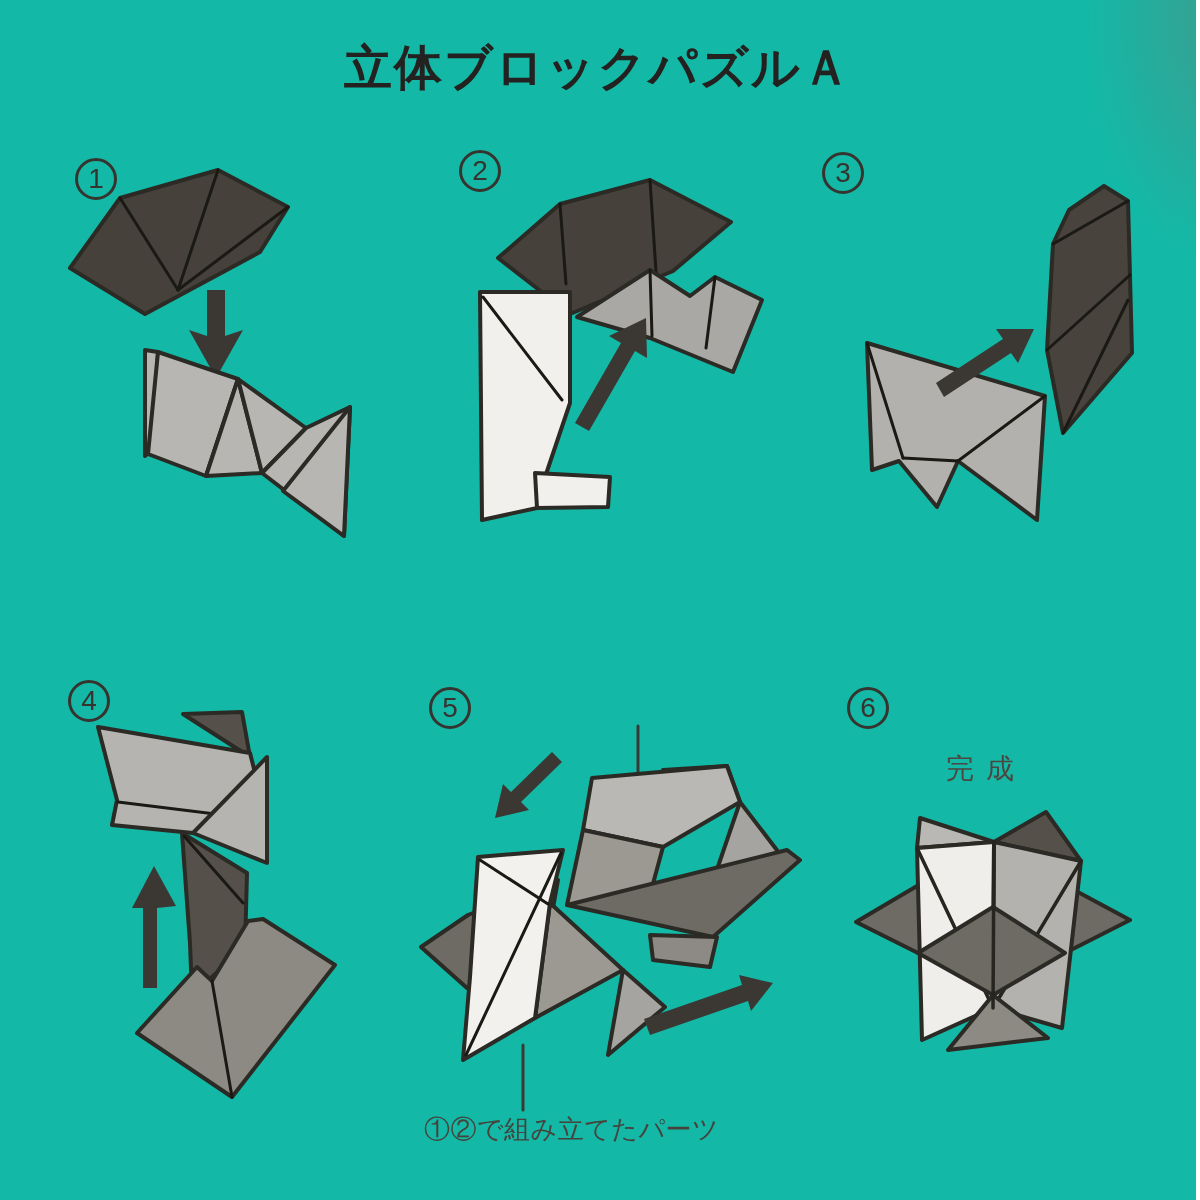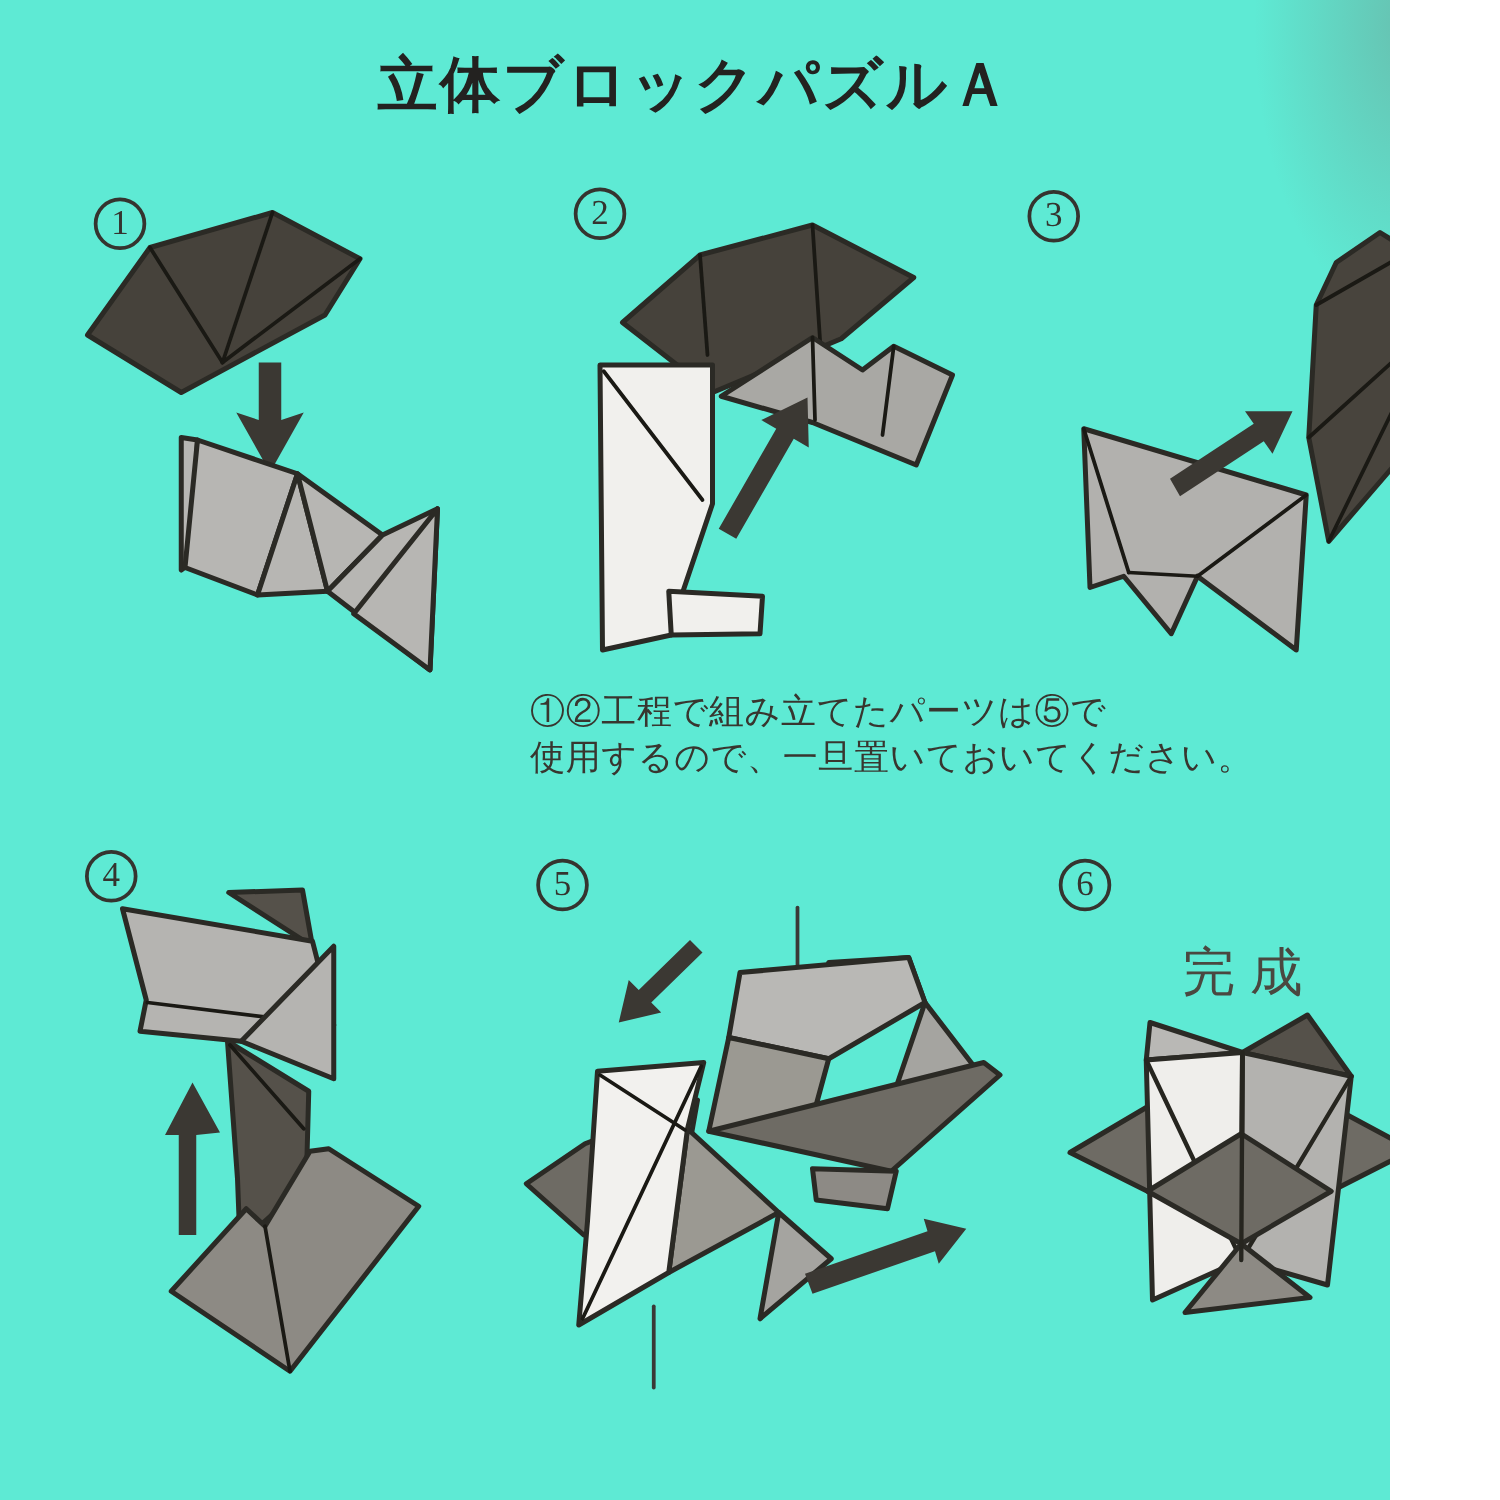--- a/index.html
+++ b/index.html
@@ -1,20 +1,20 @@
 <!DOCTYPE html>
 <html><head>
 <meta charset="utf-8">
 <style>
   html,body{margin:0;padding:0;}
   .canvas{
     position:relative;
-    width:1112px;height:1200px;
-    background:#5eead4;
-    font-family:Liberation Serif, serif;
+    width:1196px;height:1200px;
+    background:#14b8a6;
+    font-family:Liberation Sans, sans-serif;
     color:#2e2d29;
     overflow:hidden;
   }
   .scan-artifact{
     position:absolute; right:-30px; top:-40px; width:140px; height:300px;
     background:radial-gradient(ellipse at 90% 20%, rgba(120,115,108,.35), rgba(120,115,108,0) 70%);
     pointer-events:none;
   }
   .title{
     position:absolute; left:0; right:0; top:36px;
@@ -35,21 +35,21 @@
     font-size:28px; line-height:37px; color:#38362f;
     white-space:pre-line; letter-spacing:0.5px;
   }
   .lbl{
     position:absolute; font-size:26px; color:#45433c; letter-spacing:0.5px;
   }
   .lbl-34{ left:528px; top:691px; }
   .lbl-12{ left:424px; top:1112px; }
   .kansei{
     position:absolute; left:946px; top:750px;
-    font-size:42px; letter-spacing:12px; color:#4a4840;
+    font-size:28px; letter-spacing:12px; color:#4a4840;
   }
   svg{position:absolute;left:0;top:0;}
   .outl{stroke:#2b2a25;stroke-width:4;stroke-linejoin:round;stroke-linecap:round;}
   .crease{stroke:#1a1914;stroke-width:3;stroke-linejoin:round;stroke-linecap:round;fill:none;}
   .crease-l{stroke:#26251f;stroke-width:3.5;stroke-linecap:round;fill:none;}
   .arrow{fill:#3b3833;stroke:none;}
   .leader{stroke:#3a3936;stroke-width:3;stroke-linecap:round;}
 </style>
 </head>
 <body>
@@ -161,17 +161,16 @@
       <polygon class="outl" fill="#efeeeb" points="917,848 994,842 993,1008 922,1040"></polygon>
       <polygon class="outl" fill="#b3b2af" points="994,842 1081,861 1062,1028 993,1008"></polygon>
       <polyline class="crease-l" points="917,848 993,1008"></polyline>
       <polyline class="crease-l" points="1081,861 993,1008"></polyline>
       <polygon class="outl" fill="#8d8a84" points="993,995 1048,1038 948,1050"></polygon>
       <polygon class="outl" fill="#6e6b64" points="918,953 993,907 1065,953 993,995"></polygon>
       <line class="crease-l" x1="994" y1="842" x2="993" y2="1008"></line>
     </g>
   </svg>
 
-  <div class="note">①②工程で組み立てたパーツは⑤で
-使用するので、一旦置いておいてください。</div>
+  <div class="lbl lbl-12">①②で組み立てたパーツ</div>
   <div class="kansei">完成</div>
 
 </div>
 
 </body></html>

